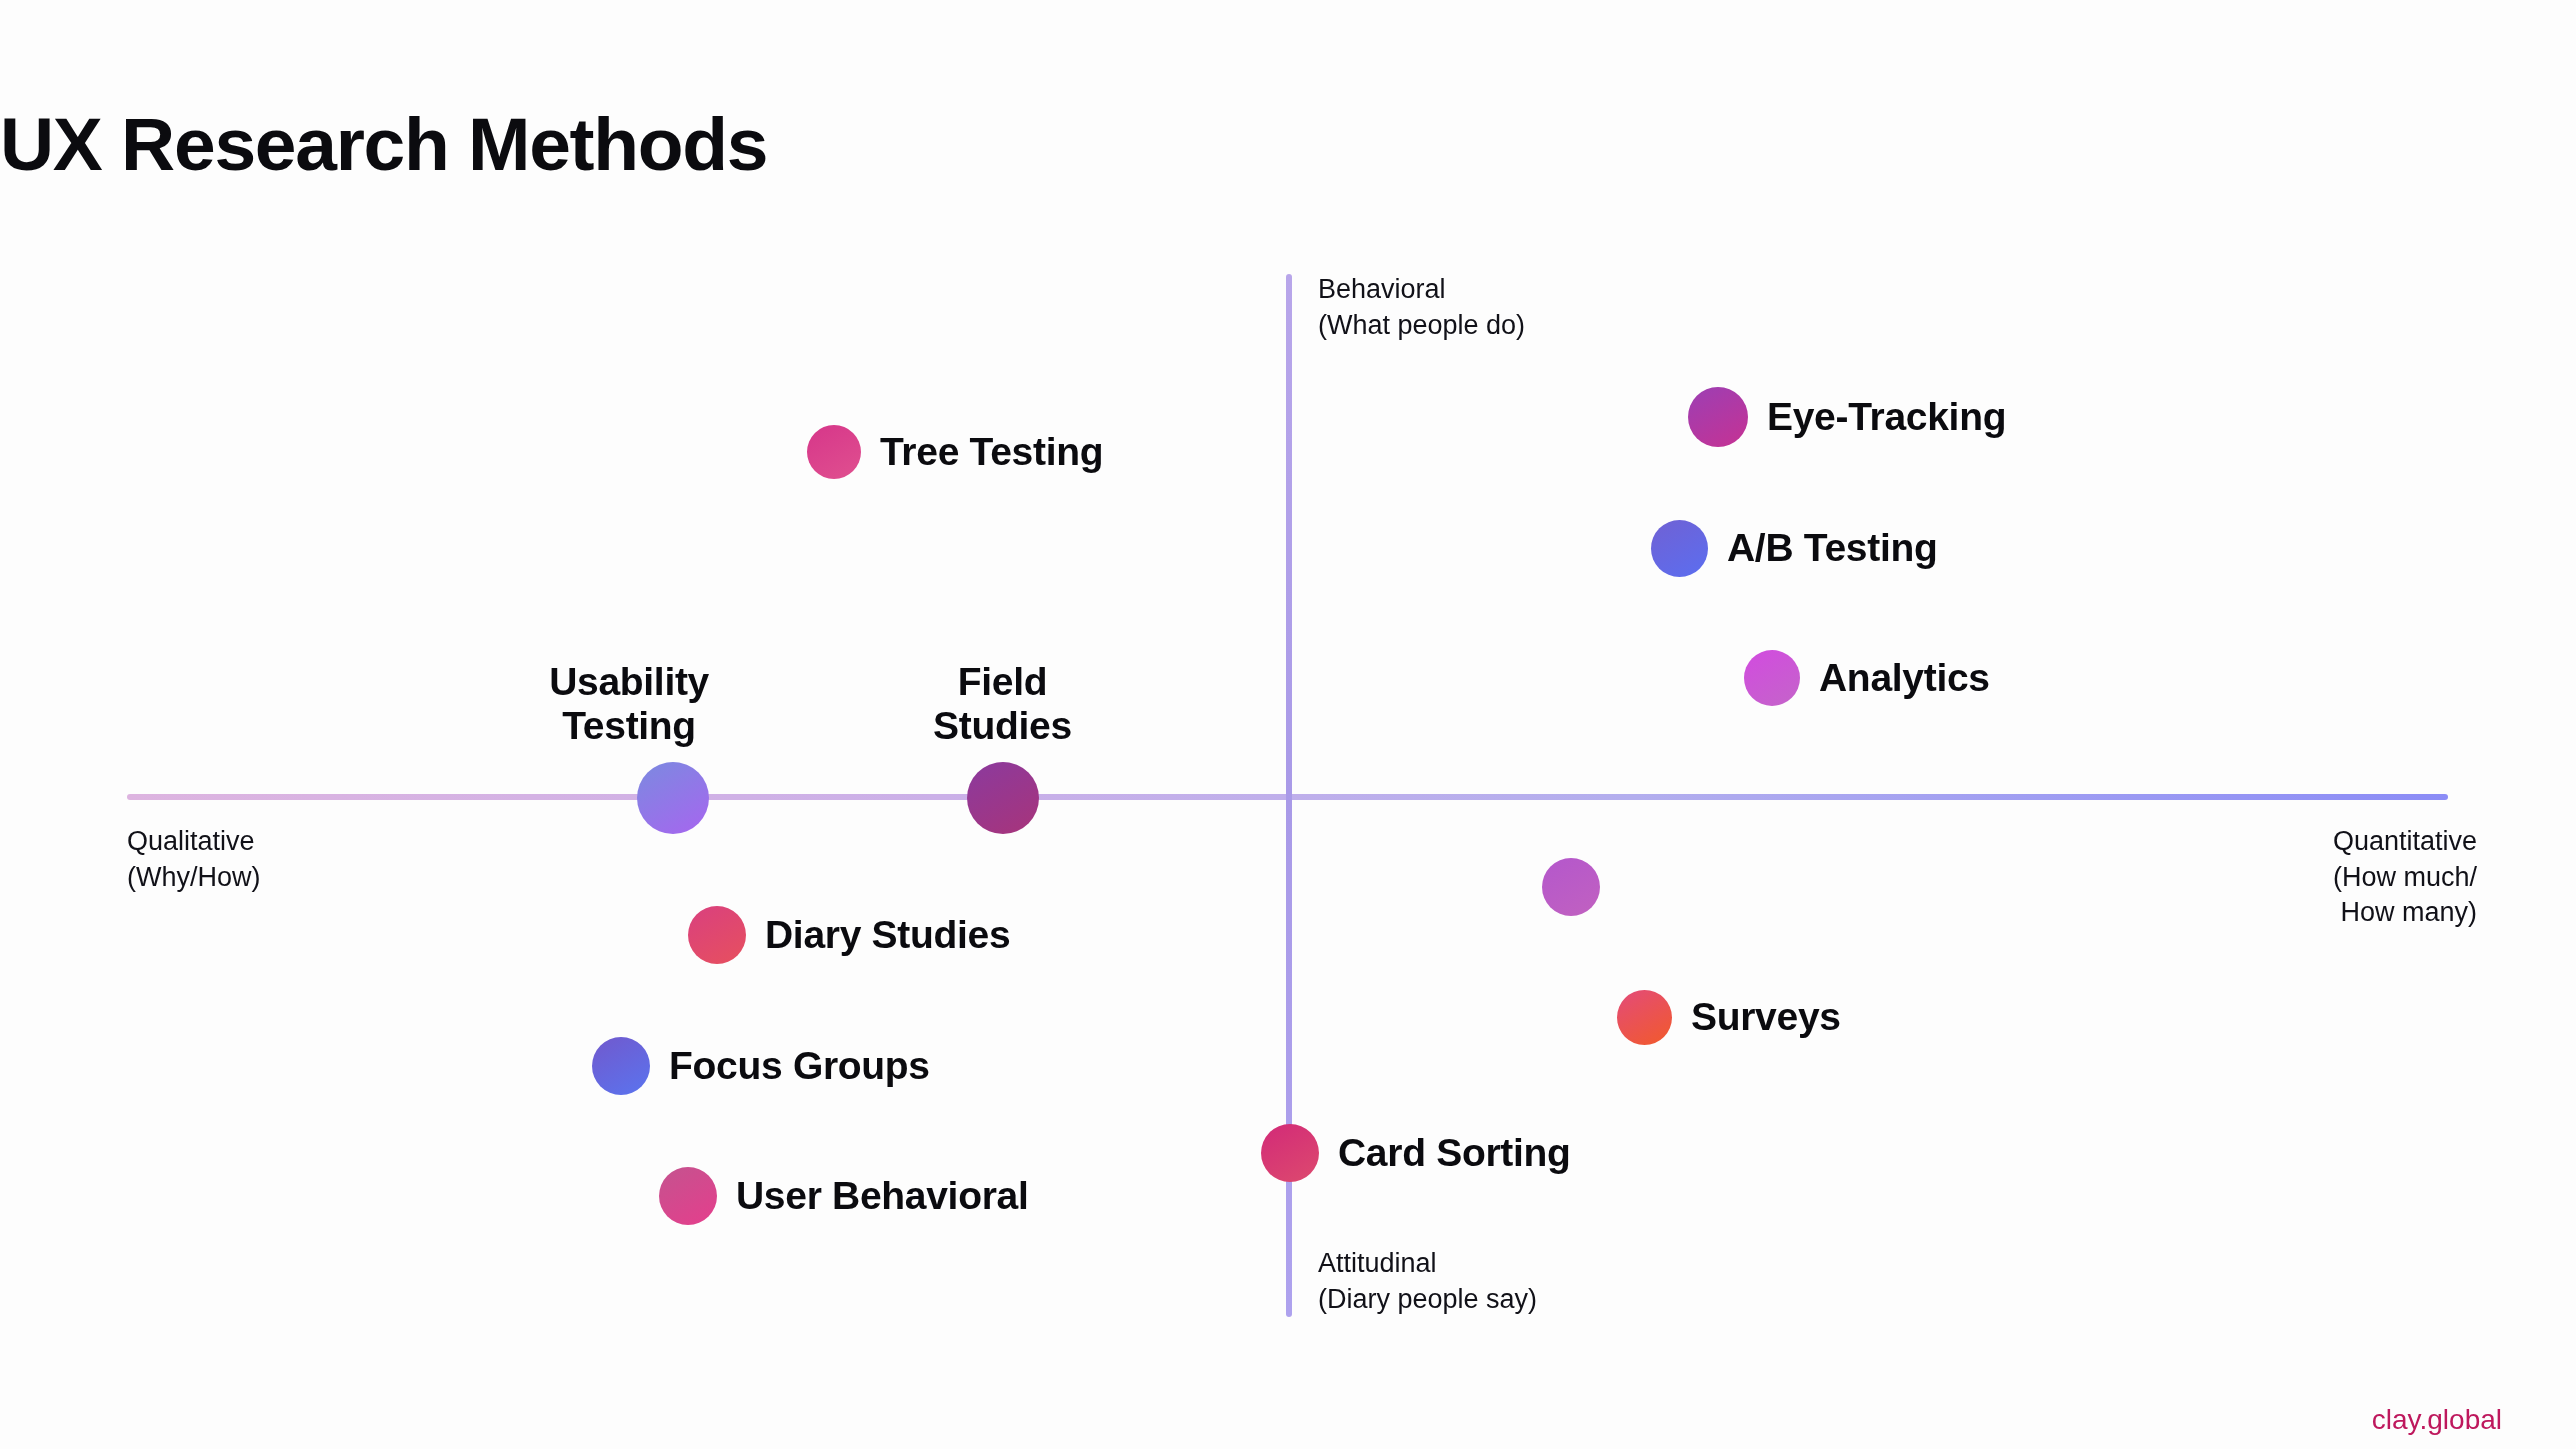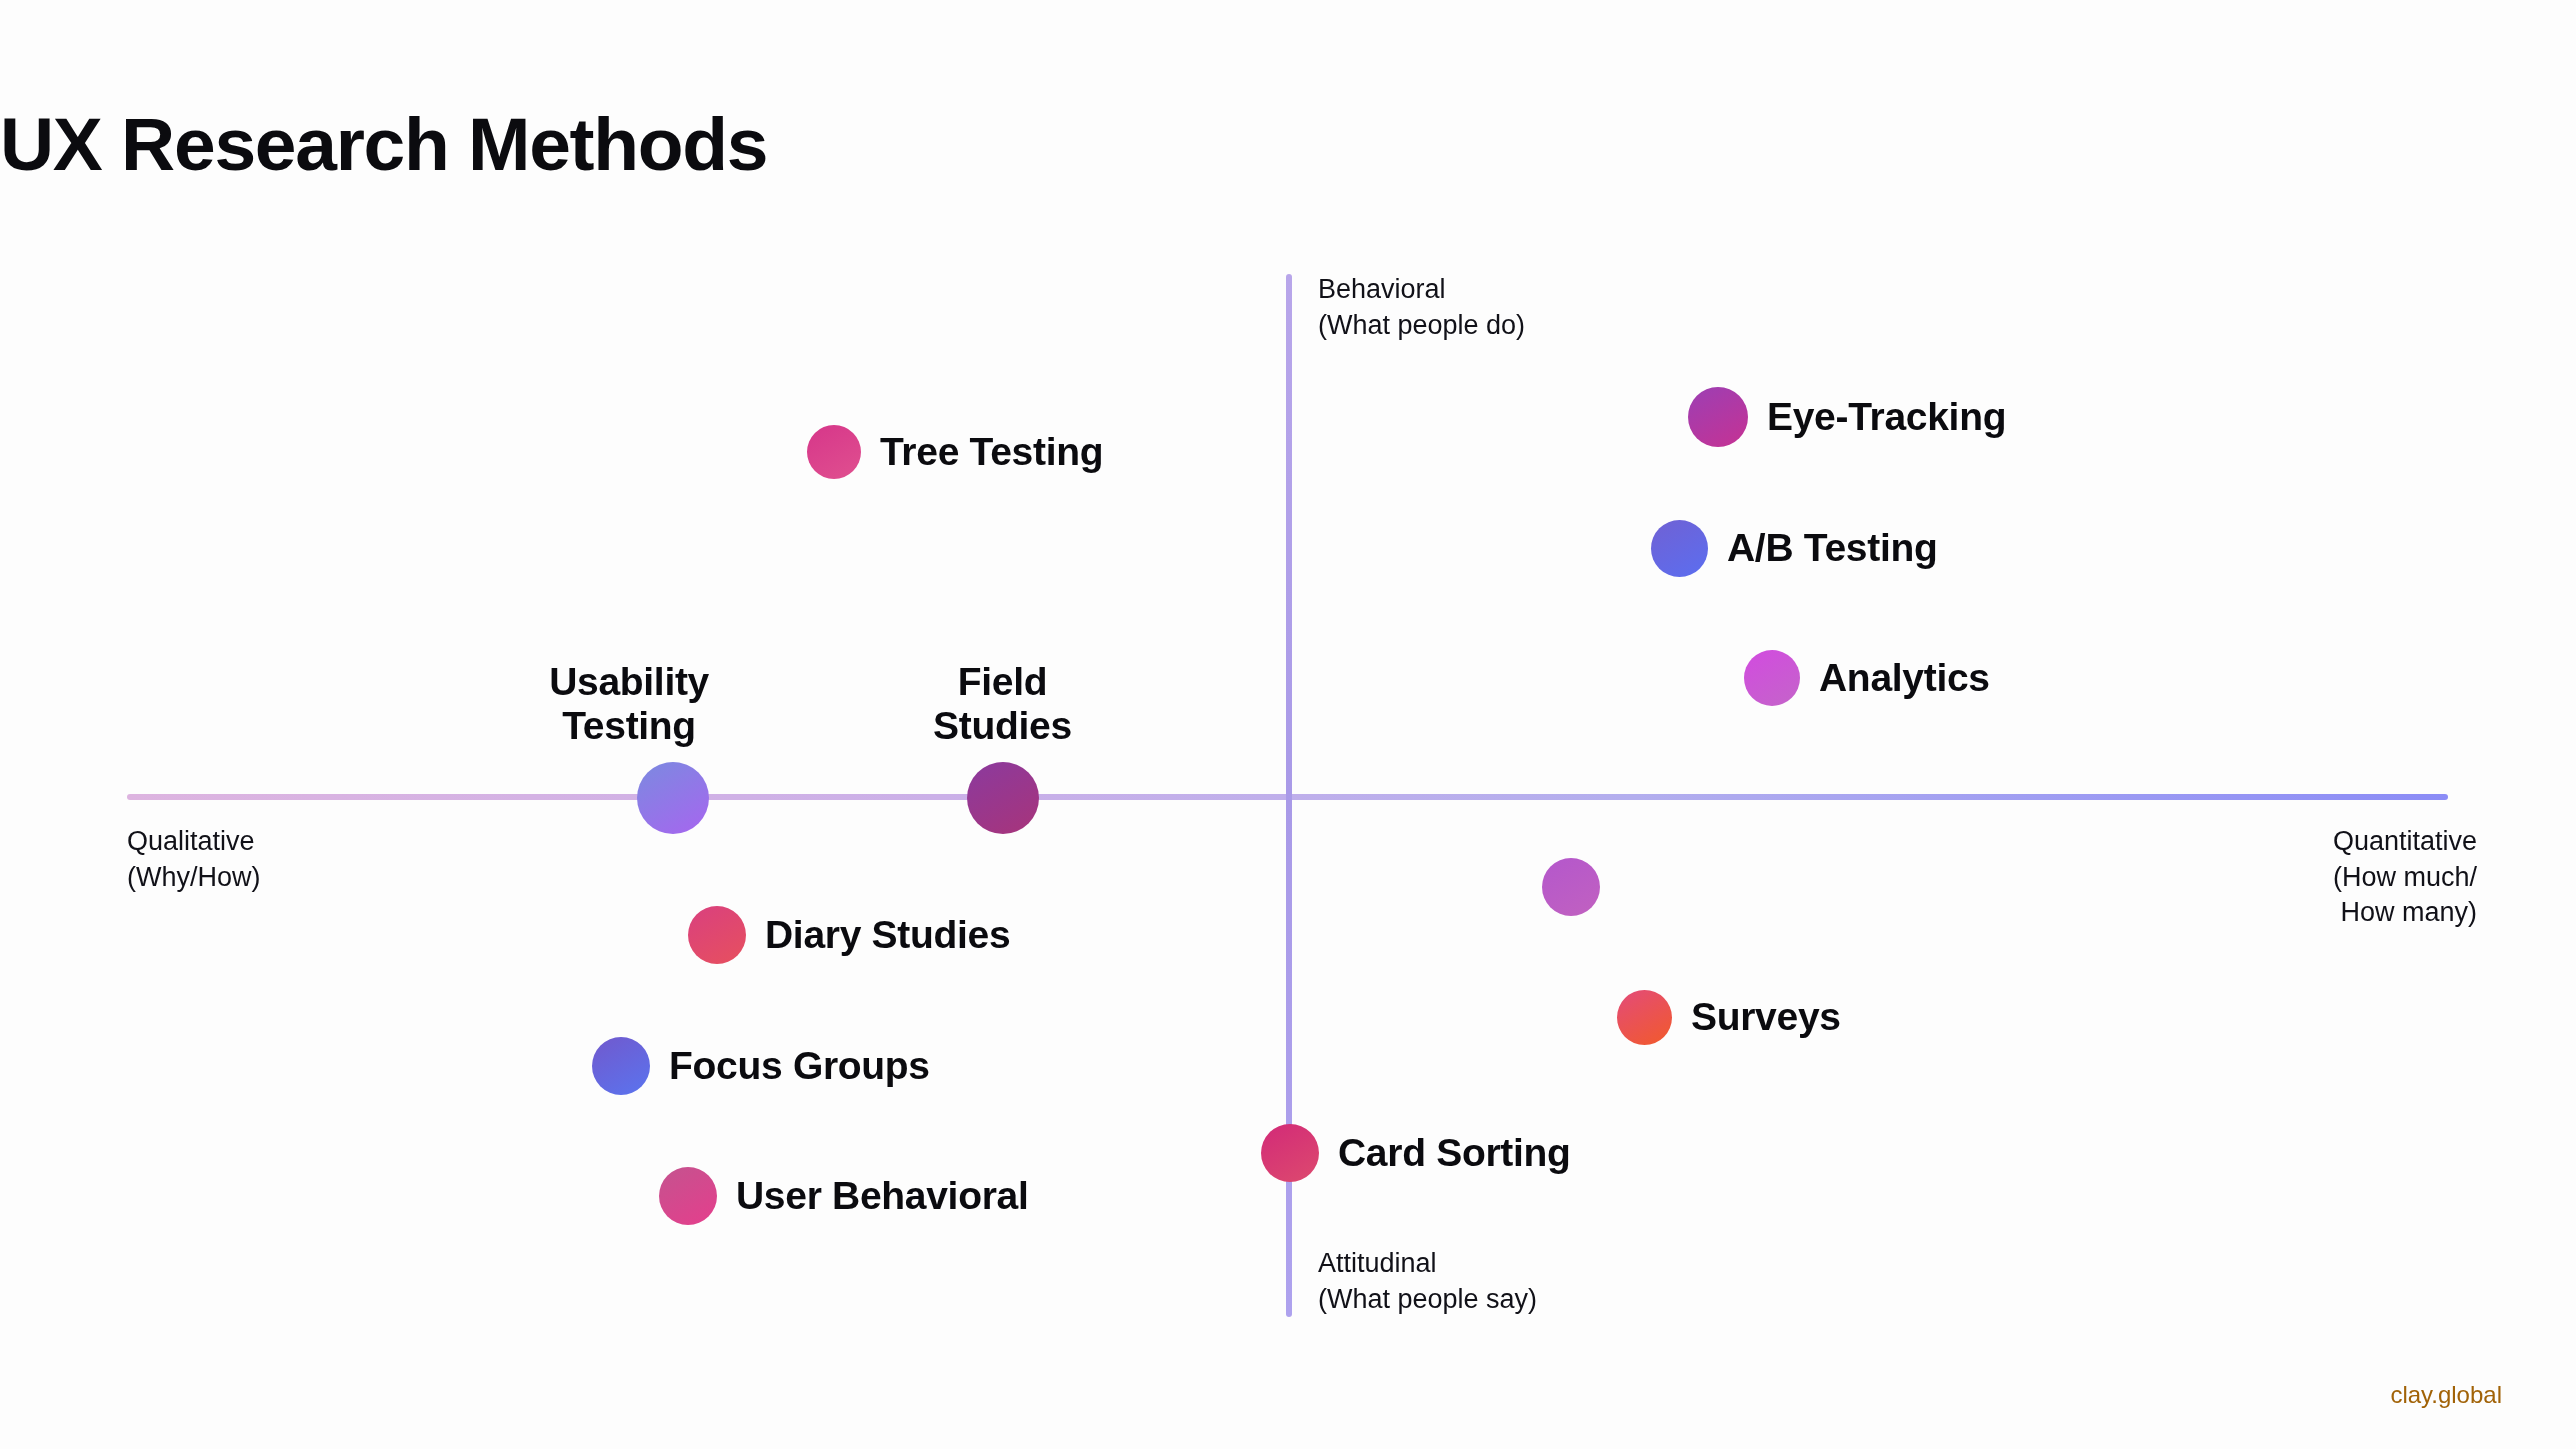--- a/index.html
+++ b/index.html
@@ -97,40 +97,40 @@
     text-align: center;
     white-space: pre-line;
     margin-bottom: 14.8px;
     line-height: 1.12;
   }
 
   
   #watermark {
     position: absolute;
     right: 74px;
-    bottom: 40px;
-    font-size: 24px;
-    color: #a16207;
+    bottom: 13px;
+    font-size: 28px;
+    color: #be185d;
     font-weight: 400;
   }
 </style>
 </head>
 <body>
 
 <div id="stage">
 
   <div id="chart-title">UX Research Methods</div>
 
   <div class="axis-h"></div>
   <div class="axis-v"></div>
 
   <div class="axis-label" id="axis-label-top">Behavioral
 (What people do)</div>
   <div class="axis-label" id="axis-label-bottom">Attitudinal
-(What people say)</div>
+(Diary people say)</div>
   <div class="axis-label" id="axis-label-left">Qualitative
 (Why/How)</div>
   <div class="axis-label" id="axis-label-right">Quantitative
 (How much/
 How many)</div>
 
   <div id="methods-layer">
       <div class="method right" style="left: 807px; top: 425px; height: 54px;">
         <div class="bubble" style="width: 54px; height: 54px; background: linear-gradient(150deg, rgb(214, 54, 138) 0%, rgb(224, 80, 143) 100%);"></div>
         <div class="method-label">Tree Testing</div>

